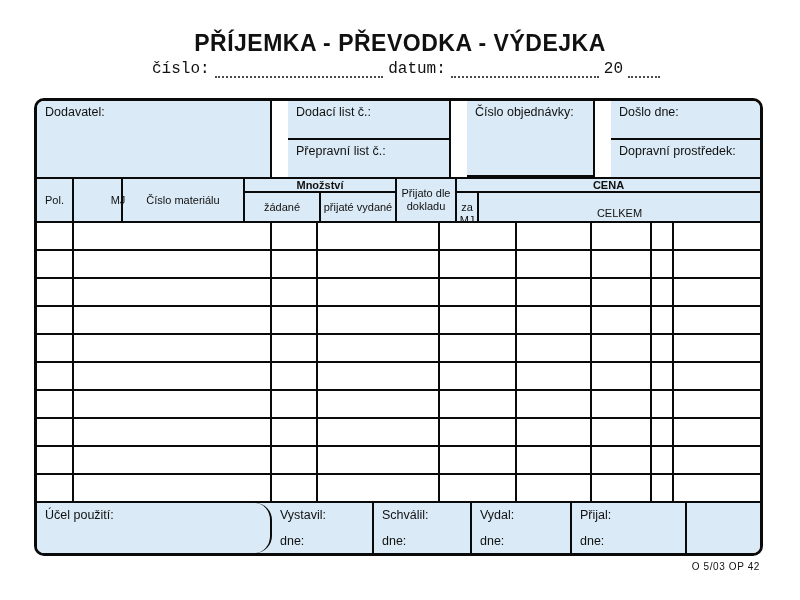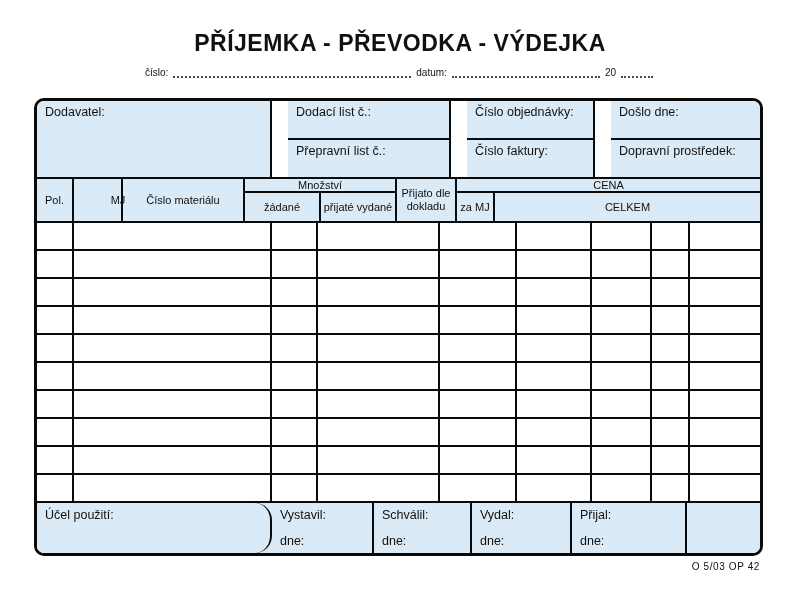--- a/index.html
+++ b/index.html
@@ -7,22 +7,22 @@
   html,body { width:800px; height:600px; }
   body {
     position:relative; background:#ffffff; overflow:hidden;
     font-family:"Liberation Sans","DejaVu Sans",sans-serif; color:#111;
   }
   .title {
     text-align:center; margin-top:30px; font-size:23px; font-weight:bold;
     letter-spacing:.5px;
   }
   .header-line {
-    position:absolute; left:145px; top:62px; width:508px; height:16px;
-    display:flex; align-items:flex-end; font-size:10px; gap:5px;
+    position:absolute; left:152px; top:62px; width:508px; height:16px;
+    display:flex; align-items:flex-end; font-size:16px; gap:5px;font-family:Liberation Mono, monospace;
   }
   .leader { border-bottom:2px dotted #4a4a4a; height:11px; }
   .leader.grow { flex:1; }
   .leader.mid { width:148px; }
   .leader.short { width:32px; }
 
   .form-box {
     position:absolute; left:34px; top:98px; width:729px; height:458px;
     border:3px solid var(--line); border-radius:10px; overflow:hidden;
     display:flex; flex-direction:column; background:#fff;
@@ -47,27 +47,27 @@
   .thead {
     display:flex; height:44px; border-bottom:2px solid var(--line);
     background:var(--cell-bg); font-size:11px; text-align:center;
   }
   .th {
     border-right:2px solid var(--line); display:flex; align-items:center;
     justify-content:center; padding:0 3px; line-height:1.15;
   }
   .w-pol { width:37px; } .w-nazev { width:198px; } .w-mj { width:41px;padding-left:44px; }
   .w-cmat { width:122px; } .w-zadane { width:77px; } .w-prijate { width:75px; }
-  .w-prijato { width:60px; } .w-zamj { width:38px;text-align:right; } .w-celkem { flex:1; }
+  .w-prijato { width:60px; } .w-zamj { width:22px; } .w-celkem { flex:1; }
   .th-group { display:flex; flex-direction:column; border-right:2px solid var(--line); }
   .g-mnozstvi { width:152px; }
   .g-cena { flex:1; border-right:none; }
   .group-label {
     height:17px; border-bottom:2px solid var(--line);
-    display:flex; align-items:center; justify-content:center;
+    display:flex; align-items:center; justify-content:center;font-weight:bold;
   }
   .group-cells { flex:1; display:flex; }
   .sub {
     display:flex; align-items:center; justify-content:center;
     padding:8px 2px; line-height:1.15;
   }
   .sub.br { border-right:2px solid var(--line); }
 
   
   .tbody { display:flex; flex-direction:column; }
@@ -114,23 +114,20 @@
       <div class="info-cell top">
         <span>Dodací list č.:</span>
       </div>
       <div class="info-cell">
         <span>Přepravní list č.:</span>
       </div>
     </div>
     <div class="info-col w-col3">
       <div class="info-cell top">
         <span>Číslo objednávky:</span>
-      </div>
-      <div class="info-cell">
-        <span>Číslo faktury:</span>
       </div>
     </div>
     <div class="info-col w-col4">
       <div class="info-cell top">
         <span>Došlo dne:</span>
       </div>
       <div class="info-cell">
         <span>Dopravní prostředek:</span>
       </div>
     </div>

